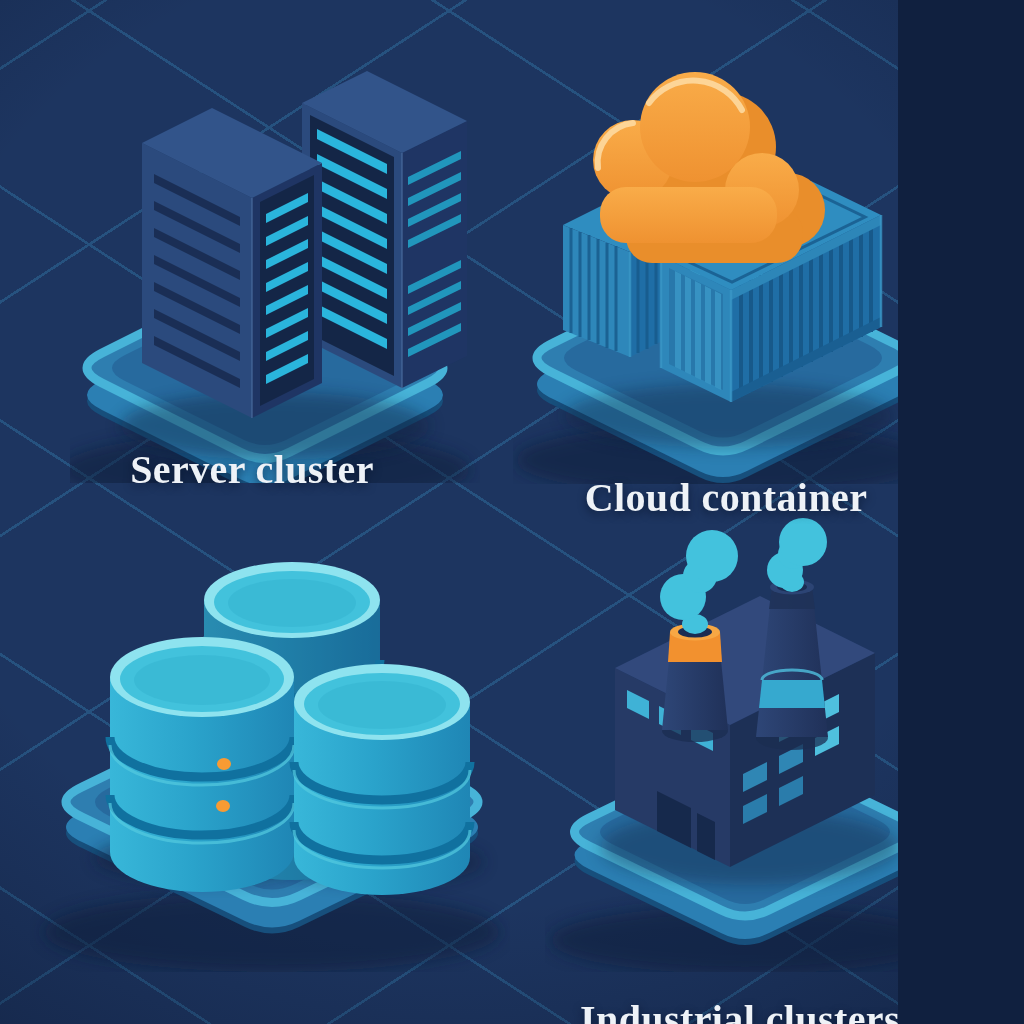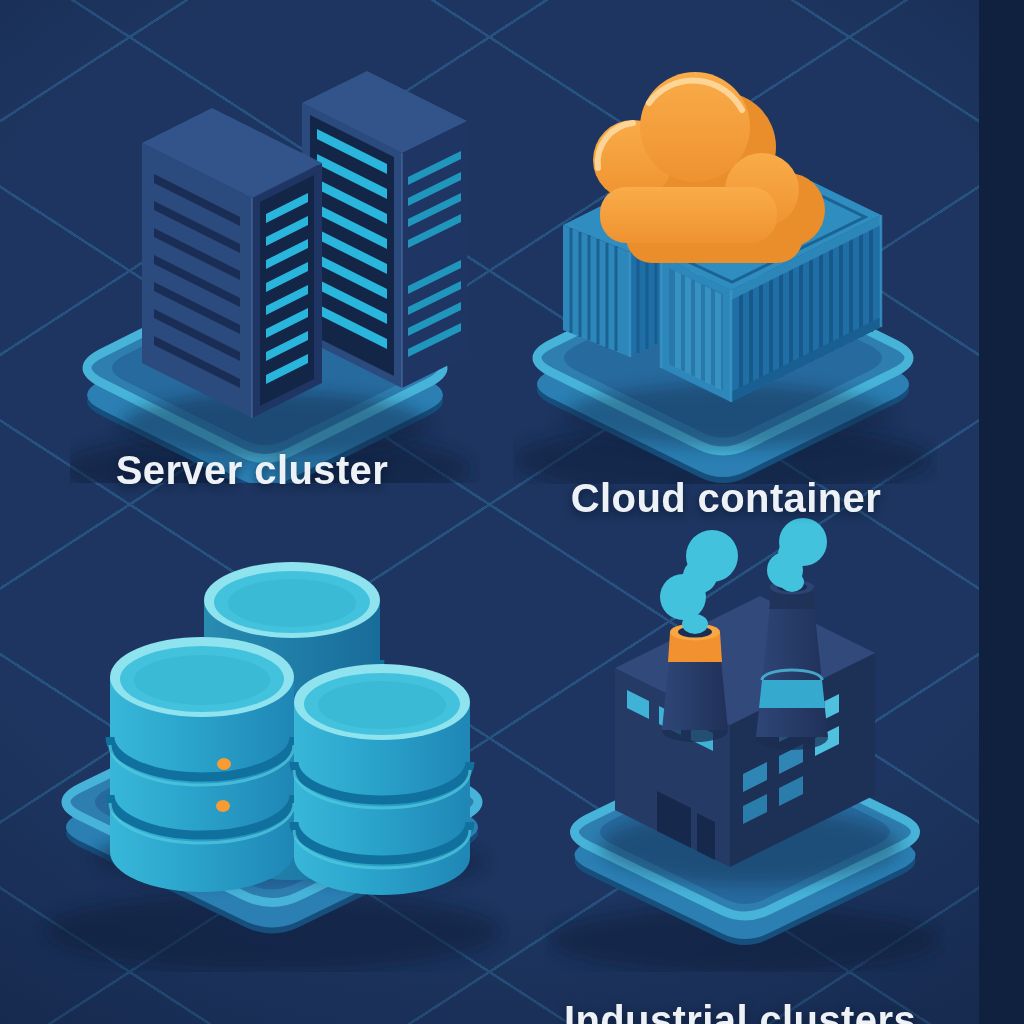--- a/index.html
+++ b/index.html
@@ -1,19 +1,19 @@
 <!DOCTYPE html>
 <html style="--bg: #1d3560; --grid: #2f6f9f; --label: #eef2f7; --shadow: #0a1b38; --plat-top: #2e7eb0; --plat-inner: #276a9e; --plat-rim: #47b3d8; --plat-side: #2b7fb3; --plat-lip: #174f7c; --tower-front: #2b4a7d; --tower-side: #1f3564; --tower-top: #32548a; --vent: #1a2e55; --panel: #142647; --slat: #2ab5dc; --slat-dim: #2196bc; --edge-hi: #4a6da0; --cont-sw: #2e87ba; --cont-se: #1f6ea6; --cont-top: #2f8dc0; --cont-rib: #17598a; --cont-frame: #3a96c6; --cont-inset: #2878ab; --cont-rail: #2d86b8; --cont-dark: #1a5f92; --cloud-top: #f9ac49; --cloud-bottom: #ef9231; --cloud-side: #e98e2b; --cloud-hi: #fdd9a0; --db-light: #38b7d9; --db-mid: #2aa3cb; --db-dark: #1f86b5; --db-groove: #10719f; --db-hi: #54cbe0; --db-rim: #8ee3ef; --db-top: #42c2dc; --db-top2: #38b7d3; --db-back-shade: #0d3c66; --dot: #f79b33; --fac-top: #32497c; --fac-sw: #263a66; --fac-se: #1d3056; --win-sw: #3fb2d6; --win-bright: #4fc0de; --win-mid: #2f86b4; --win-low: #2a7cab; --door: #16294c; --chim: #2c4474; --chim-grad-l: #2e4677; --chim-grad-r: #203159; --chim-dark: #1f3157; --chim-cap: #1b2d52; --band-orange: #f2912f; --band-orange-hi: #f7a744; --band-cyan: #36a9cf; --smoke: #43c2dd;"><head>
 <meta charset="utf-8">
 <style>
   html,body{margin:0;padding:0;background:#10203f;}
   .stage{
-    position:relative;width:979px;height:1024px;overflow:hidden;
+    position:relative;width:898px;height:1024px;overflow:hidden;
     background:var(--bg,#1d3560);
-    font-family:Liberation Sans, sans-serif;
+    font-family:Liberation Serif, serif;
   }
   .grid-layer{
     position:absolute;inset:-60px;opacity:.5;
     background-image:
       repeating-linear-gradient(33deg, var(--grid) 0 2.6px, transparent 2.6px 196px),
       repeating-linear-gradient(-33deg, var(--grid) 0 2.6px, transparent 2.6px 196px);
   }
   .vignette{
     position:absolute;inset:0;
     background:radial-gradient(115% 90% at 50% 42%, rgba(0,0,0,0) 52%, rgba(7,15,36,.55) 100%);

